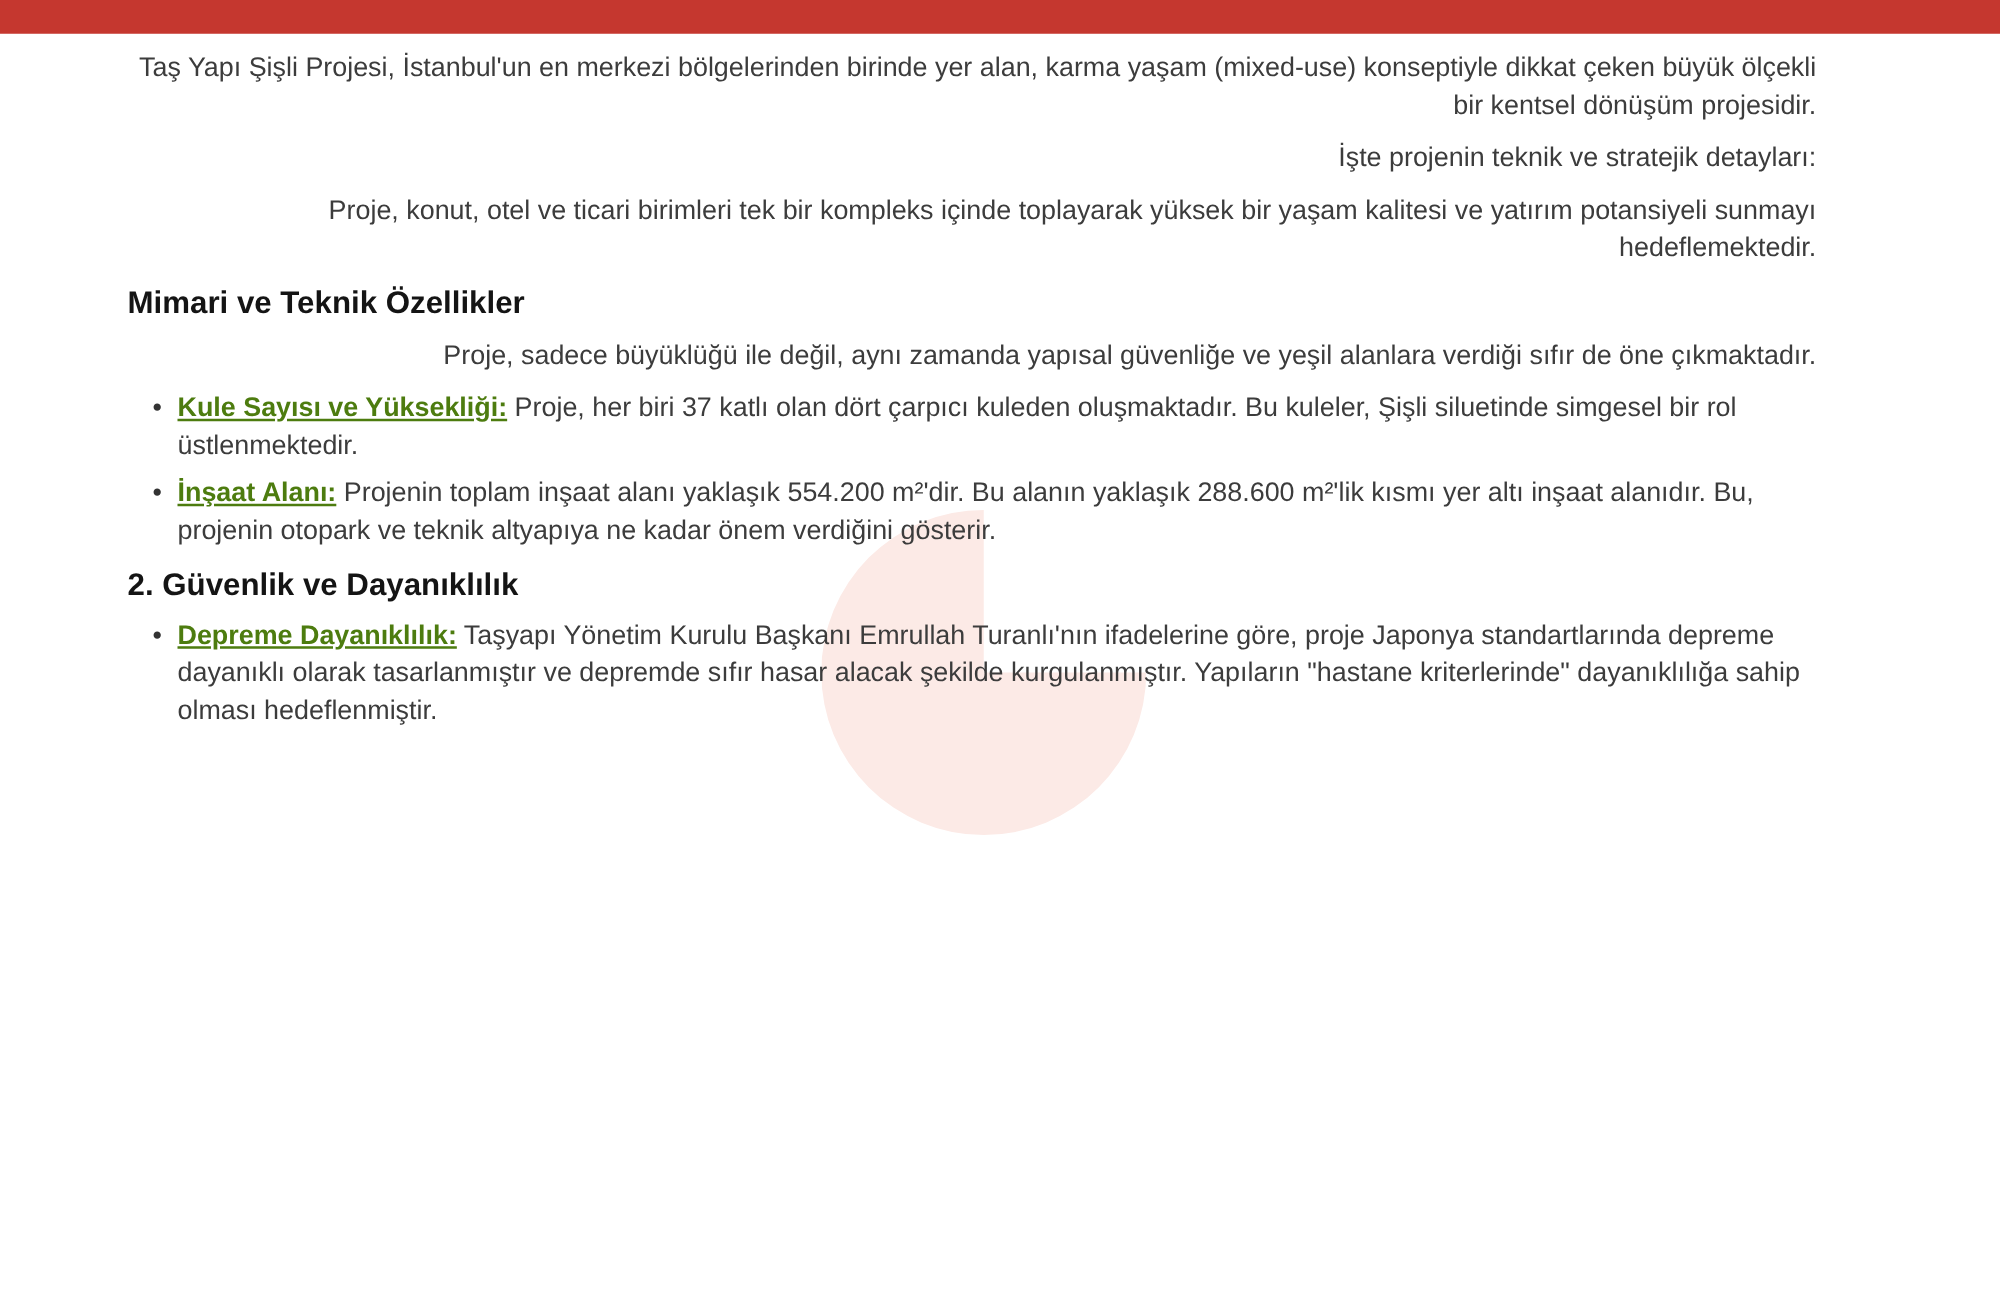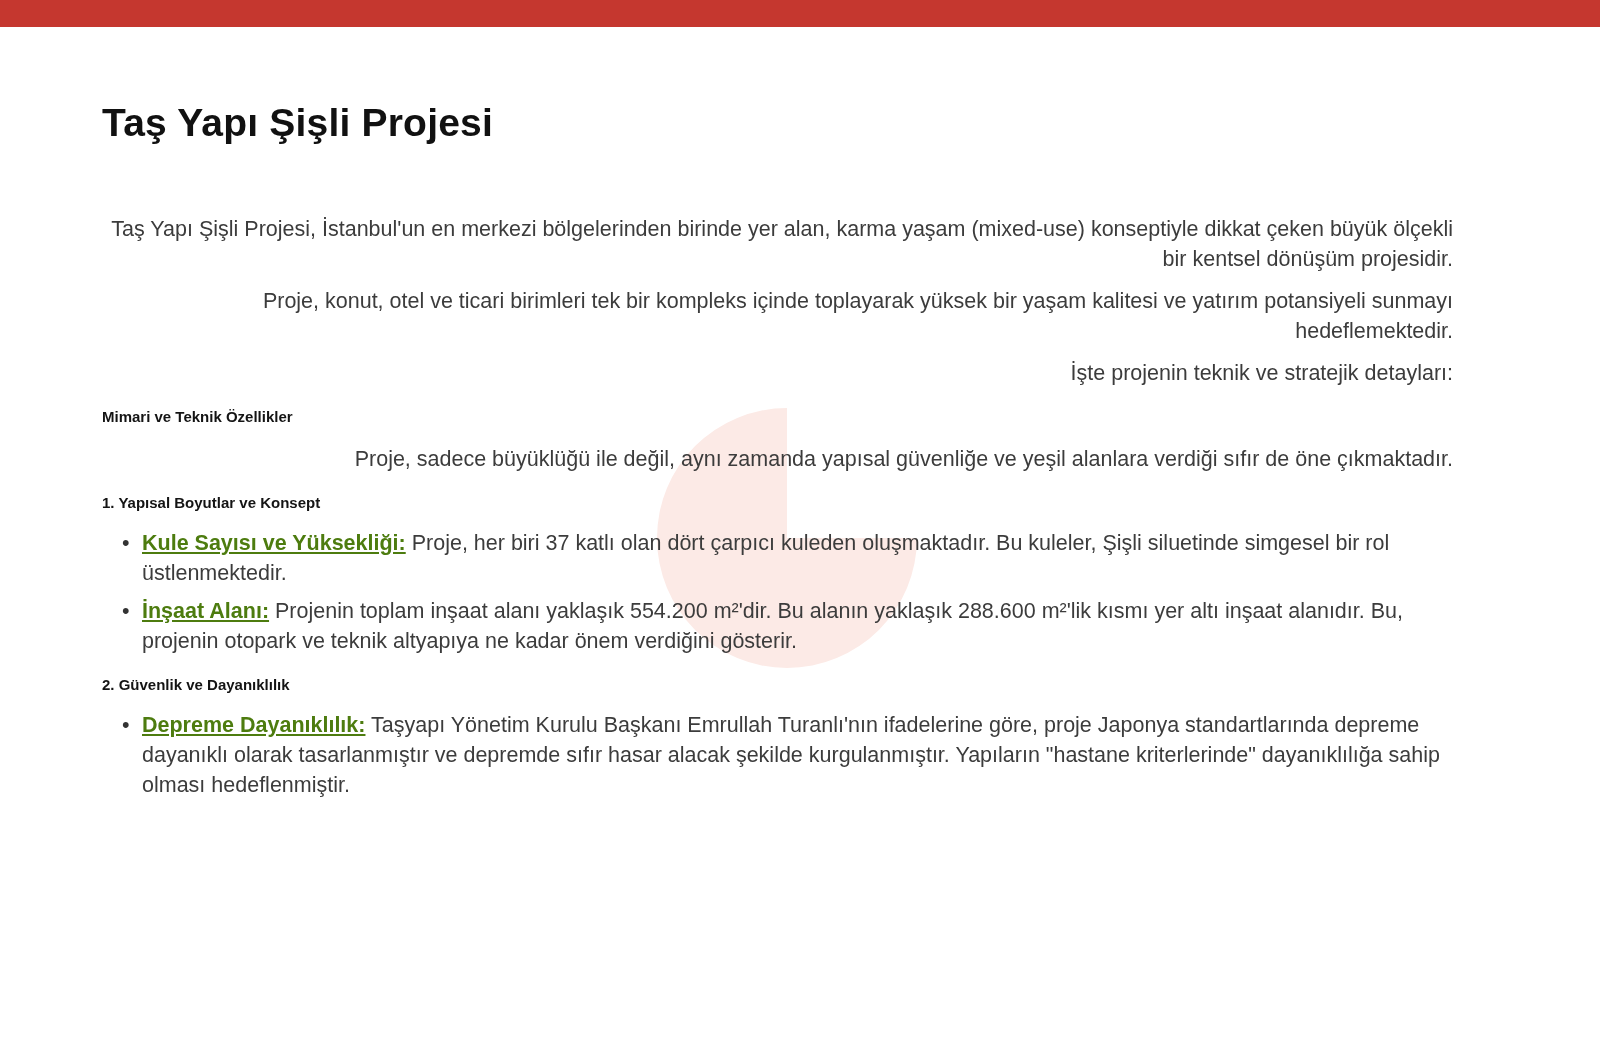--- a/index.html
+++ b/index.html
@@ -41,21 +41,21 @@
     line-height: 47px;
     font-weight: 700;
     color: #111111;
     letter-spacing: 0.2px;
   }
 
   p.body-par { margin: 12px 1px; text-align: right; }
 
   h3.sec-heading {
     margin: 14px 0 10px 0;
-    font-size: 15px;
+    font-size: 25px;
     line-height: 30px;
     font-weight: 700;
     color: #141414;
   }
 
   ul.bullets {
     list-style: none;
     margin: 0; padding: 0 0 0 20px;
   }
   ul.bullets li {
@@ -78,33 +78,31 @@
 <div class="page">
 
   <div class="top-bar"></div>
 
   <svg class="decoration" viewBox="0 0 260 260" xmlns="http://www.w3.org/2000/svg">
     <path d="M130 130 L130 0 A130 130 0 1 0 260 130 Z" fill="#FCEAE6"></path>
   </svg>
 
   <main class="content">
 
-    <h1 class="title">Taş Yapı Şişli Projesi</h1>
 
     <p class="body-par">Taş Yapı Şişli Projesi, İstanbul'un en merkezi bölgelerinden birinde yer alan, karma yaşam (mixed-use) konseptiyle dikkat çeken büyük ölçekli bir kentsel dönüşüm projesidir.</p>
 
+    <p class="body-par">İşte projenin teknik ve stratejik detayları:</p>
+
     <p class="body-par">Proje, konut, otel ve ticari birimleri tek bir kompleks içinde toplayarak yüksek bir yaşam kalitesi ve yatırım potansiyeli sunmayı hedeflemektedir.</p>
-
-    <p class="body-par">İşte projenin teknik ve stratejik detayları:</p>
 
     <h3 class="sec-heading">Mimari ve Teknik Özellikler</h3>
 
     <p class="body-par">Proje, sadece büyüklüğü ile değil, aynı zamanda yapısal güvenliğe ve yeşil alanlara verdiği sıfır de öne çıkmaktadır.</p>
 
-    <h3 class="sec-heading">1. Yapısal Boyutlar ve Konsept</h3>
 
     <ul class="bullets">
       <li>
         <strong>Kule Sayısı ve Yüksekliği:</strong><span> Proje, her biri 37 katlı olan dört çarpıcı kuleden oluşmaktadır. Bu kuleler, Şişli siluetinde simgesel bir rol üstlenmektedir.</span>
       </li>
       <li>
         <strong>İnşaat Alanı:</strong><span> Projenin toplam inşaat alanı yaklaşık 554.200 m²'dir. Bu alanın yaklaşık 288.600 m²'lik kısmı yer altı inşaat alanıdır. Bu, projenin otopark ve teknik altyapıya ne kadar önem verdiğini gösterir.</span>
       </li>
     </ul>
 

